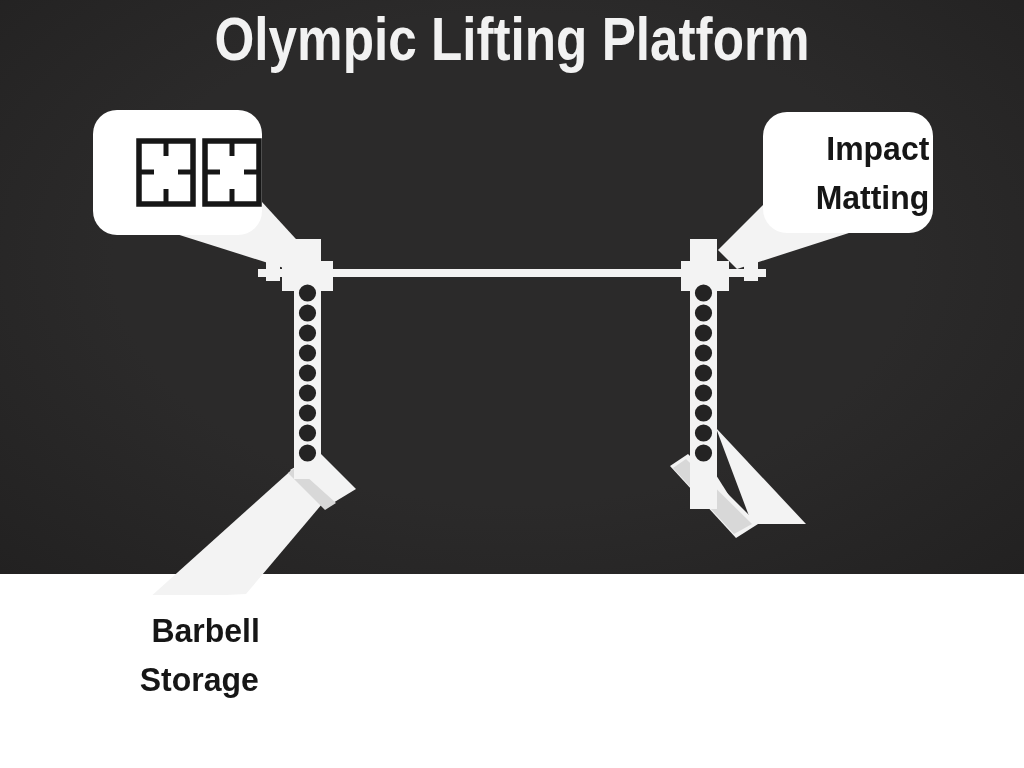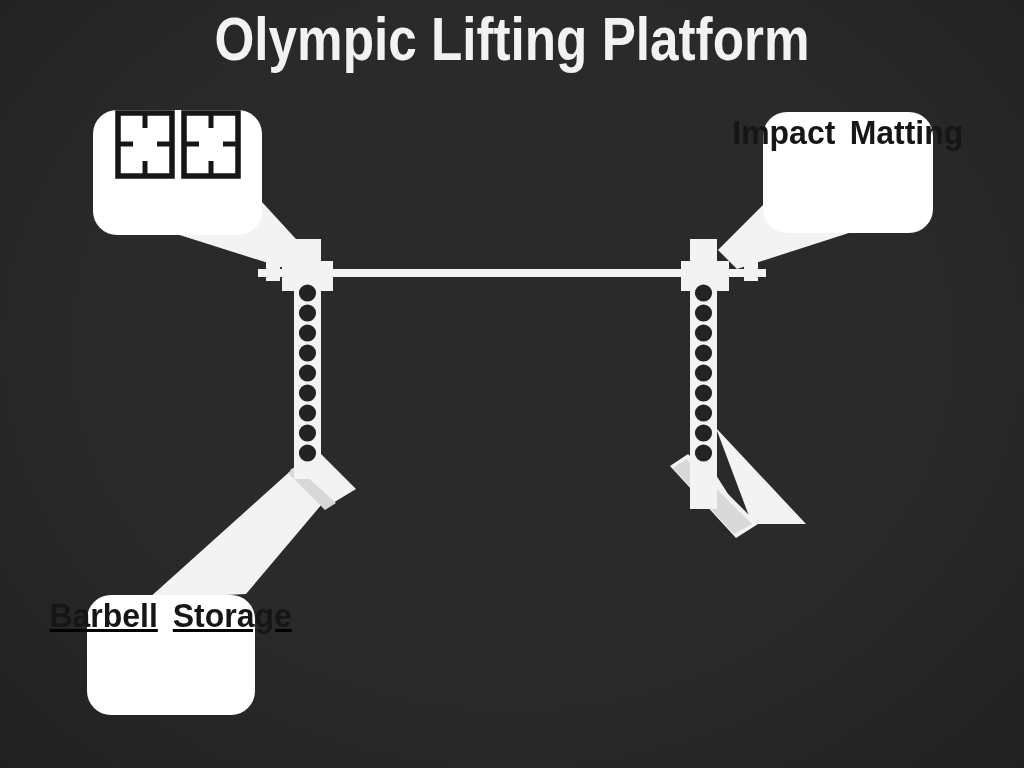--- a/index.html
+++ b/index.html
@@ -9,45 +9,45 @@
     --ink:#161616;
     --structure:#f3f3f3;
     --title:#f2f2f2;
     --hole:#242323;
     --base-shade:#d8d8d8;
   }
   *{margin:0;padding:0;box-sizing:border-box;}
   html,body{width:1024px;height:768px;overflow:hidden;}
   body{font-family:"Liberation Sans", sans-serif;}
   .stage{
-    position:relative;width:1024px;height:768px;
+    position:relative;width:1024px;height:574px;
     background:radial-gradient(ellipse at 50% 45%, var(--background,#2b2a2a) 0%, var(--background,#2b2a2a) 55%, var(--background-edge,#222121) 100%);
   }
   .title{
     position:absolute;top:6px;left:0;right:0;
     text-align:center;color:var(--title,#f2f2f2);
     font-size:61px;font-weight:bold;line-height:1.1;letter-spacing:0px;
     transform:scaleX(0.84);
   }
   svg.diagram{position:absolute;left:0;top:0;}
   .w{fill:var(--structure,#f3f3f3);}
   .shade{fill:var(--base-shade,#d8d8d8);}
   .hole{fill:var(--hole,#242323);}
   .callout{
     position:absolute;background:var(--panel,#ffffff);
-    border-radius:24px;display:flex;flex-direction:row;
-    align-items:flex-start;justify-content:center;gap:8px;
+    border-radius:24px;display:flex;flex-direction:column;
+    align-items:flex-end;justify-content:center;gap:8px;
   }
   .callout .line{
     color:var(--ink,#161616);font-weight:bold;font-size:34px;line-height:1.2;
     transform:scaleX(0.94);white-space:nowrap;
   }
   .callout-tl{left:93px;top:110px;width:169px;height:125px;}
   .callout-tr{left:763px;top:112px;width:170px;height:121px;}
-  .callout-bl{left:87px;top:595px;width:168px;height:120px;text-decoration:underline;}
+  .callout-bl{left:95px;top:595px;width:168px;height:120px;}
   .callout-br{left:708px;top:523px;width:222px;height:194px;border-radius:26px;justify-content:flex-start;}
   .callout-br .line{margin-top:18px;font-size:32px;}
   .icon-bowl{margin-top:8px;}
   .tiles{display:block;}
 </style>
 </head>
 <body>
 
 <div class="stage">
 

